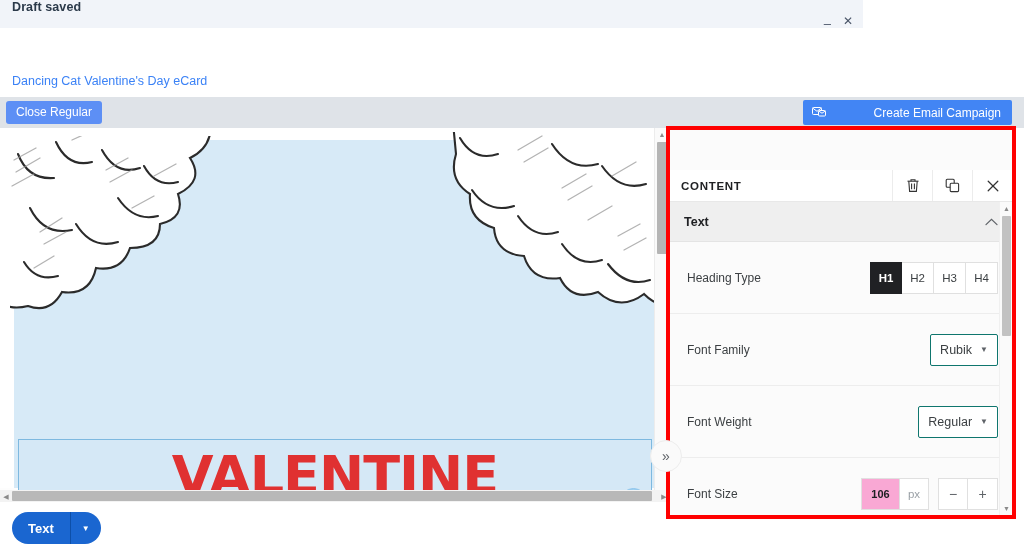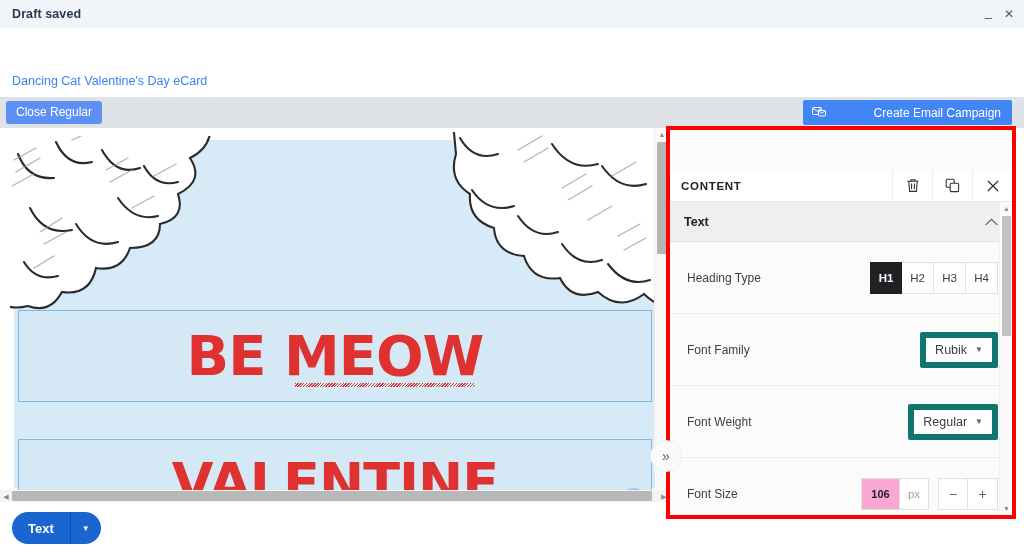--- a/index.html
+++ b/index.html
@@ -6,23 +6,23 @@
   html, body {
     width: 1024px; height: 554px;
     font-family: "Liberation Sans", sans-serif;
     background: #ffffff;
     overflow: hidden;
   }
   #app { position: relative; width: 1024px; height: 554px; }
 
   
   .modal-titlebar {
-    position: absolute; left: 0; top: 0; width: 1024px; height: 28px;
+    position: absolute; left: 0; top: 0; width: 863px; height: 28px;
     background: #f1f4f9;
-    display: flex; align-items: center;
+    display: flex; align-items: flex-start; flex-direction: column;
   }
   .modal-title {
     font-size: 12.5px; color: #2b3a4a; font-weight: bold;
     padding-left: 12px; letter-spacing: .1px;
   }
   .win-ctrls { margin-left: auto; display: flex; align-items: center; gap: 12px; padding-right: 10px; }
   .win-btn { font-size: 12px; color: #4a5568; line-height: 1; cursor: default; }
   .win-min { position: relative; top: 3px; font-size: 13px; }
 
   .recipients-row {
@@ -83,21 +83,21 @@
   #block-valentine {
     top: 311px; height: 62px; border-bottom: none;
     align-items: flex-start; overflow: hidden;
   }
   .hero-text {
     color: #e03131; font-weight: bold;
     font-family: "DejaVu Sans", sans-serif;
     font-size: 56px; letter-spacing: -1px; line-height: 1;
     white-space: nowrap;
   }
-  #block-valentine .hero-text { font-size: 54px; margin-top: 16px; }
+  #block-valentine .hero-text { font-size: 54px; margin-top: 9px; }
   .spell-underline {
     position: absolute; left: 50%; transform: translateX(-40px);
     bottom: 14px; width: 180px; height: 4px;
     background-image: repeating-linear-gradient(135deg,#e23b3b 0 1px,transparent 1px 2px);
   }
 
   .move-handle {
     position: absolute; left: 620px; top: 360px;
     width: 27px; height: 27px; border-radius: 50%;
     background: #9fd0f0; border: 1px solid #8ec5ec;
@@ -185,21 +185,21 @@
     border: 1px solid #e0e0e0; border-left: none;
     font-size: 11.5px; color: #3c4043; font-family: inherit;
     display: flex; align-items: center; justify-content: center;
     cursor: pointer;
   }
   .seg-btn:first-child { border-left: 1px solid #e0e0e0; }
   .seg-btn.active { background: #202124; border-color: #202124; color: #fff; font-weight: bold; }
 
   .select-ctl {
     height: 32px; min-width: 62px; background: #fff;
-    border: 6px solid #0f766e; border-radius: 2px;
+    border: 1px solid #0f766e; border-radius: 2px;
     display: flex; align-items: center; gap: 8px;
     padding: 12px 9px; font-size: 12.5px; color: #3c4043; cursor: pointer;
   }
   .select-ctl .caret { font-size: 8px; color: #5f6368; margin-left: auto; }
 
   .num-group { display: flex; }
   .num-field {
     width: 38px; height: 32px; background: #f9a8d4;
     border: 1px solid #e0e0e0; border-right: none;
     display: flex; align-items: center; justify-content: center;
@@ -328,24 +328,20 @@
             <path d="M112,30 L136,16"></path>
           <path d="M150,56 L174,42"></path>
             <path d="M156,68 L180,54"></path>
           <path d="M176,88 L200,74"></path>
             <path d="M200,44 L224,30"></path>
           <path d="M206,104 L228,92"></path>
             <path d="M212,118 L234,106"></path>
         </g>
       </svg>
 
-      <div class="text-block" id="block-be-meow">
-        <div class="hero-text">BE MEOW</div>
-        <div class="spell-underline"></div>
-      </div>
 
       <div class="text-block" id="block-valentine">
         <div class="hero-text">VALENTINE</div>
       </div>
     </div>
 
     <div class="move-handle">
       <svg width="15" height="15" viewBox="0 0 15 15">
         <g stroke="#ffffff" stroke-width="1.3" fill="none" stroke-linecap="round">
           <path d="M7.5 1.5 V13.5 M1.5 7.5 H13.5"></path>

